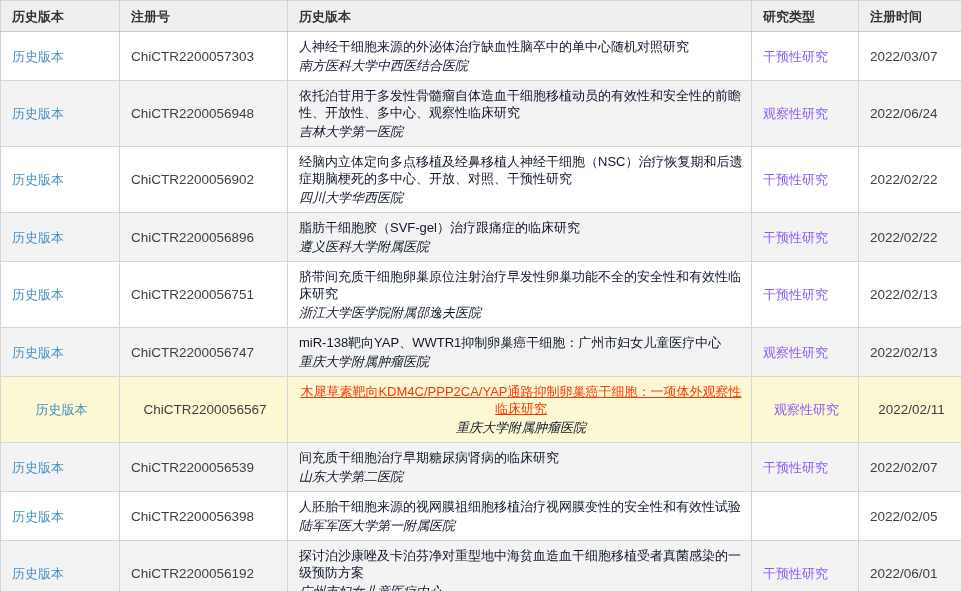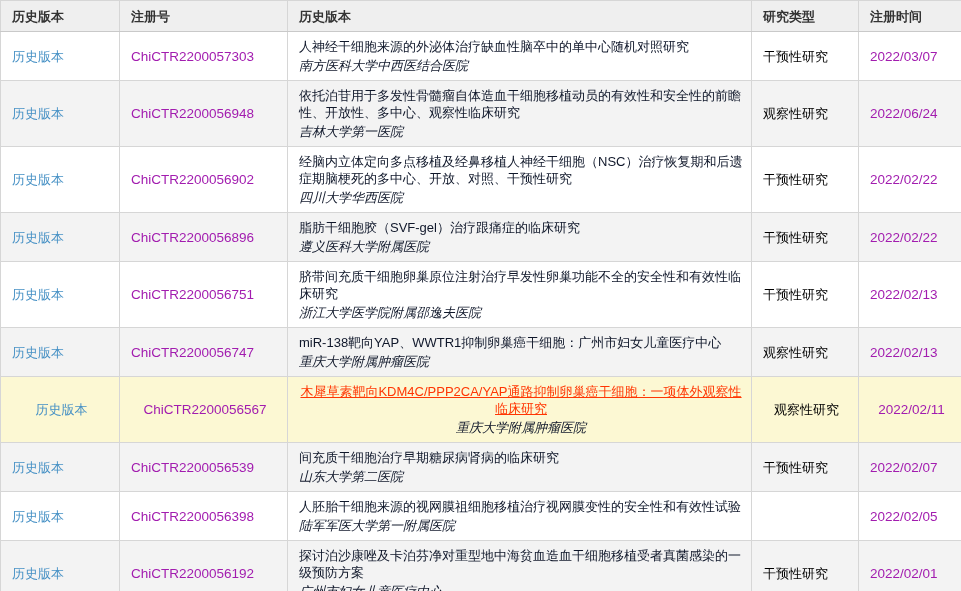--- a/index.html
+++ b/index.html
@@ -26,23 +26,23 @@
     font-weight:bold;
     color:#333;
     height:18px;
     border-bottom:1px solid #c9c9c9;
   }
   tr.even td{background:#f3f3f3;}
   tr.highlight td{background:#fcf8d3;text-align:center;}
   a.history-link{color:#4791c5;text-decoration:none;cursor:pointer;}
   a.title-link{color:#0f172a;text-decoration:none;cursor:pointer;}
   tr.highlight a.title-link{color:#ff3603;text-decoration:underline;}
-  .regno,.date{font-size:13.5px;color:#a21caf;}
+  .regno,.date{font-size:13.5px;color:#404040;}
   .institution{color:#0f172a;margin-top:2px;font-style:italic;}
-  .type{color:#000000;}
+  .type{color:#8b5cf6;}
 </style>
 </head>
 <body>
 
 <table class="registry">
   <colgroup>
     <col class="c-hist">
       <col class="c-regno">
       <col class="c-title">
       <col class="c-type">
@@ -159,17 +159,17 @@
     </tr>
 
     <tr class="even">
       <td><a class="history-link">历史版本</a></td>
       <td><span class="regno">ChiCTR2200056192</span></td>
       <td>
         <a class="title-link">探讨泊沙康唑及卡泊芬净对重型地中海贫血造血干细胞移植受者真菌感染的一级预防方案</a>
         <div class="institution">广州市妇女儿童医疗中心</div>
       </td>
       <td><span class="type">干预性研究</span></td>
-      <td><span class="date">2022/02/01</span></td>
+      <td><span class="date">2022/06/01</span></td>
     </tr>
 
   </tbody>
 </table>
 
 </body></html>

